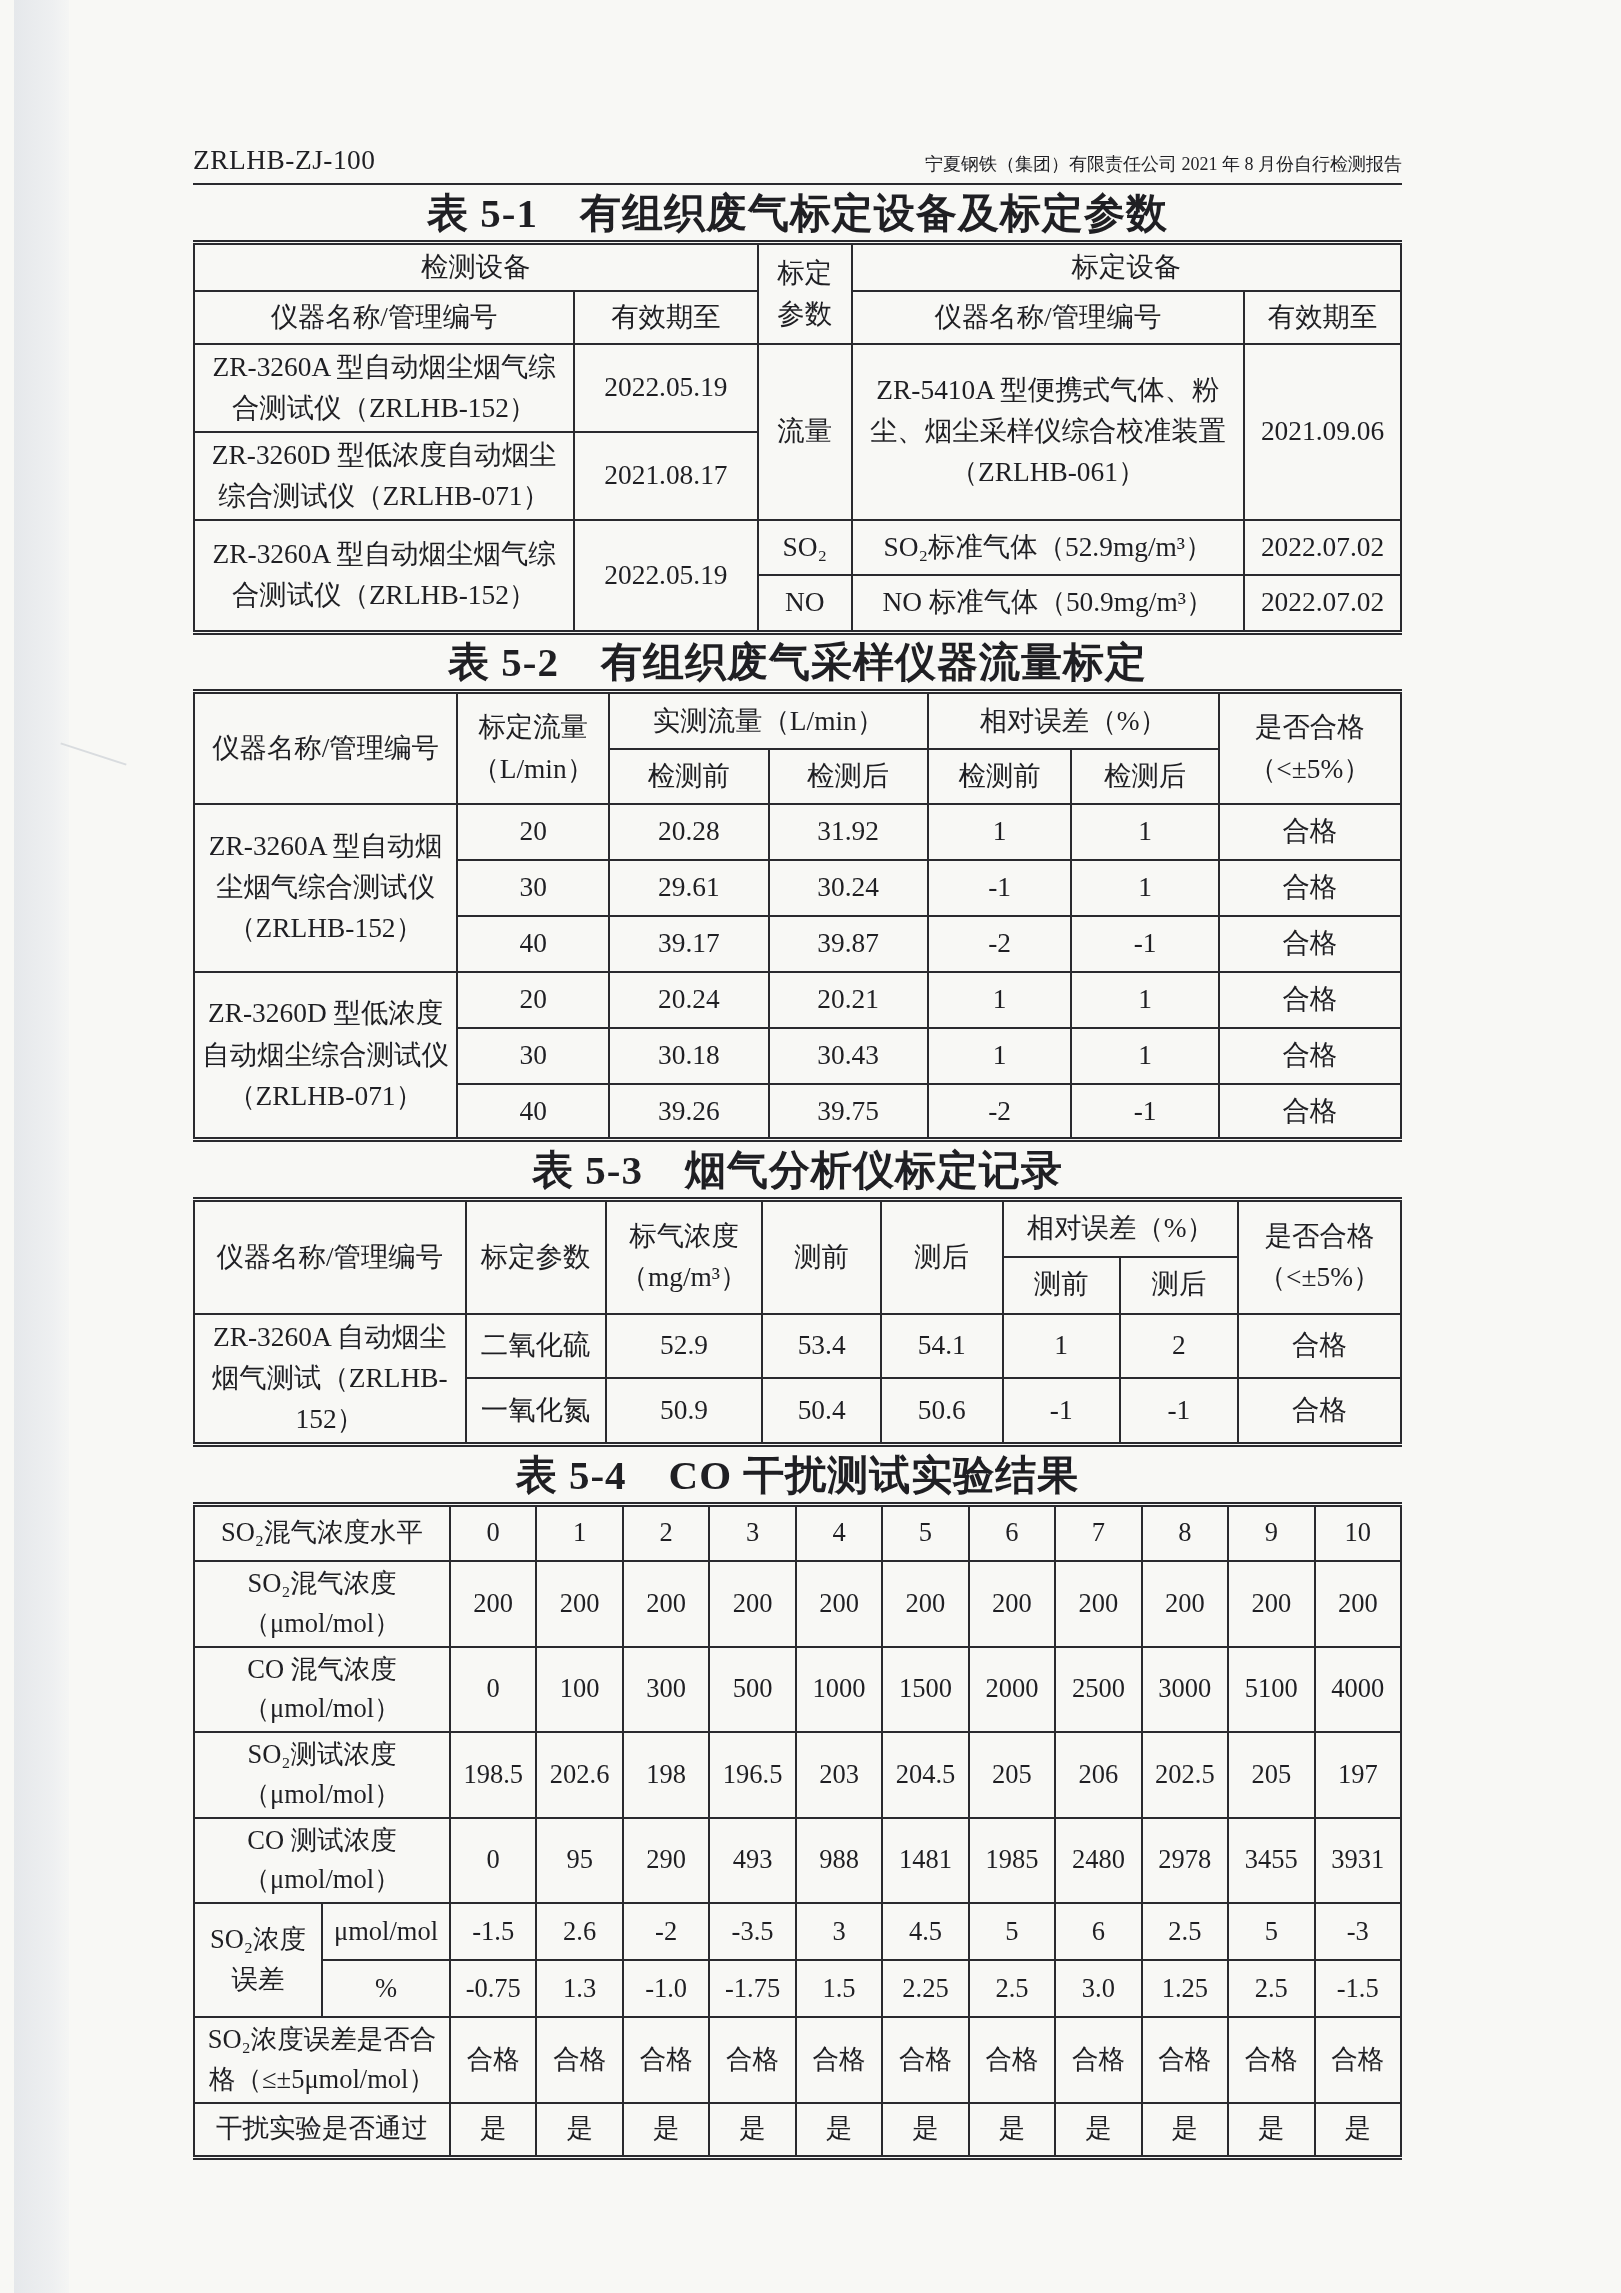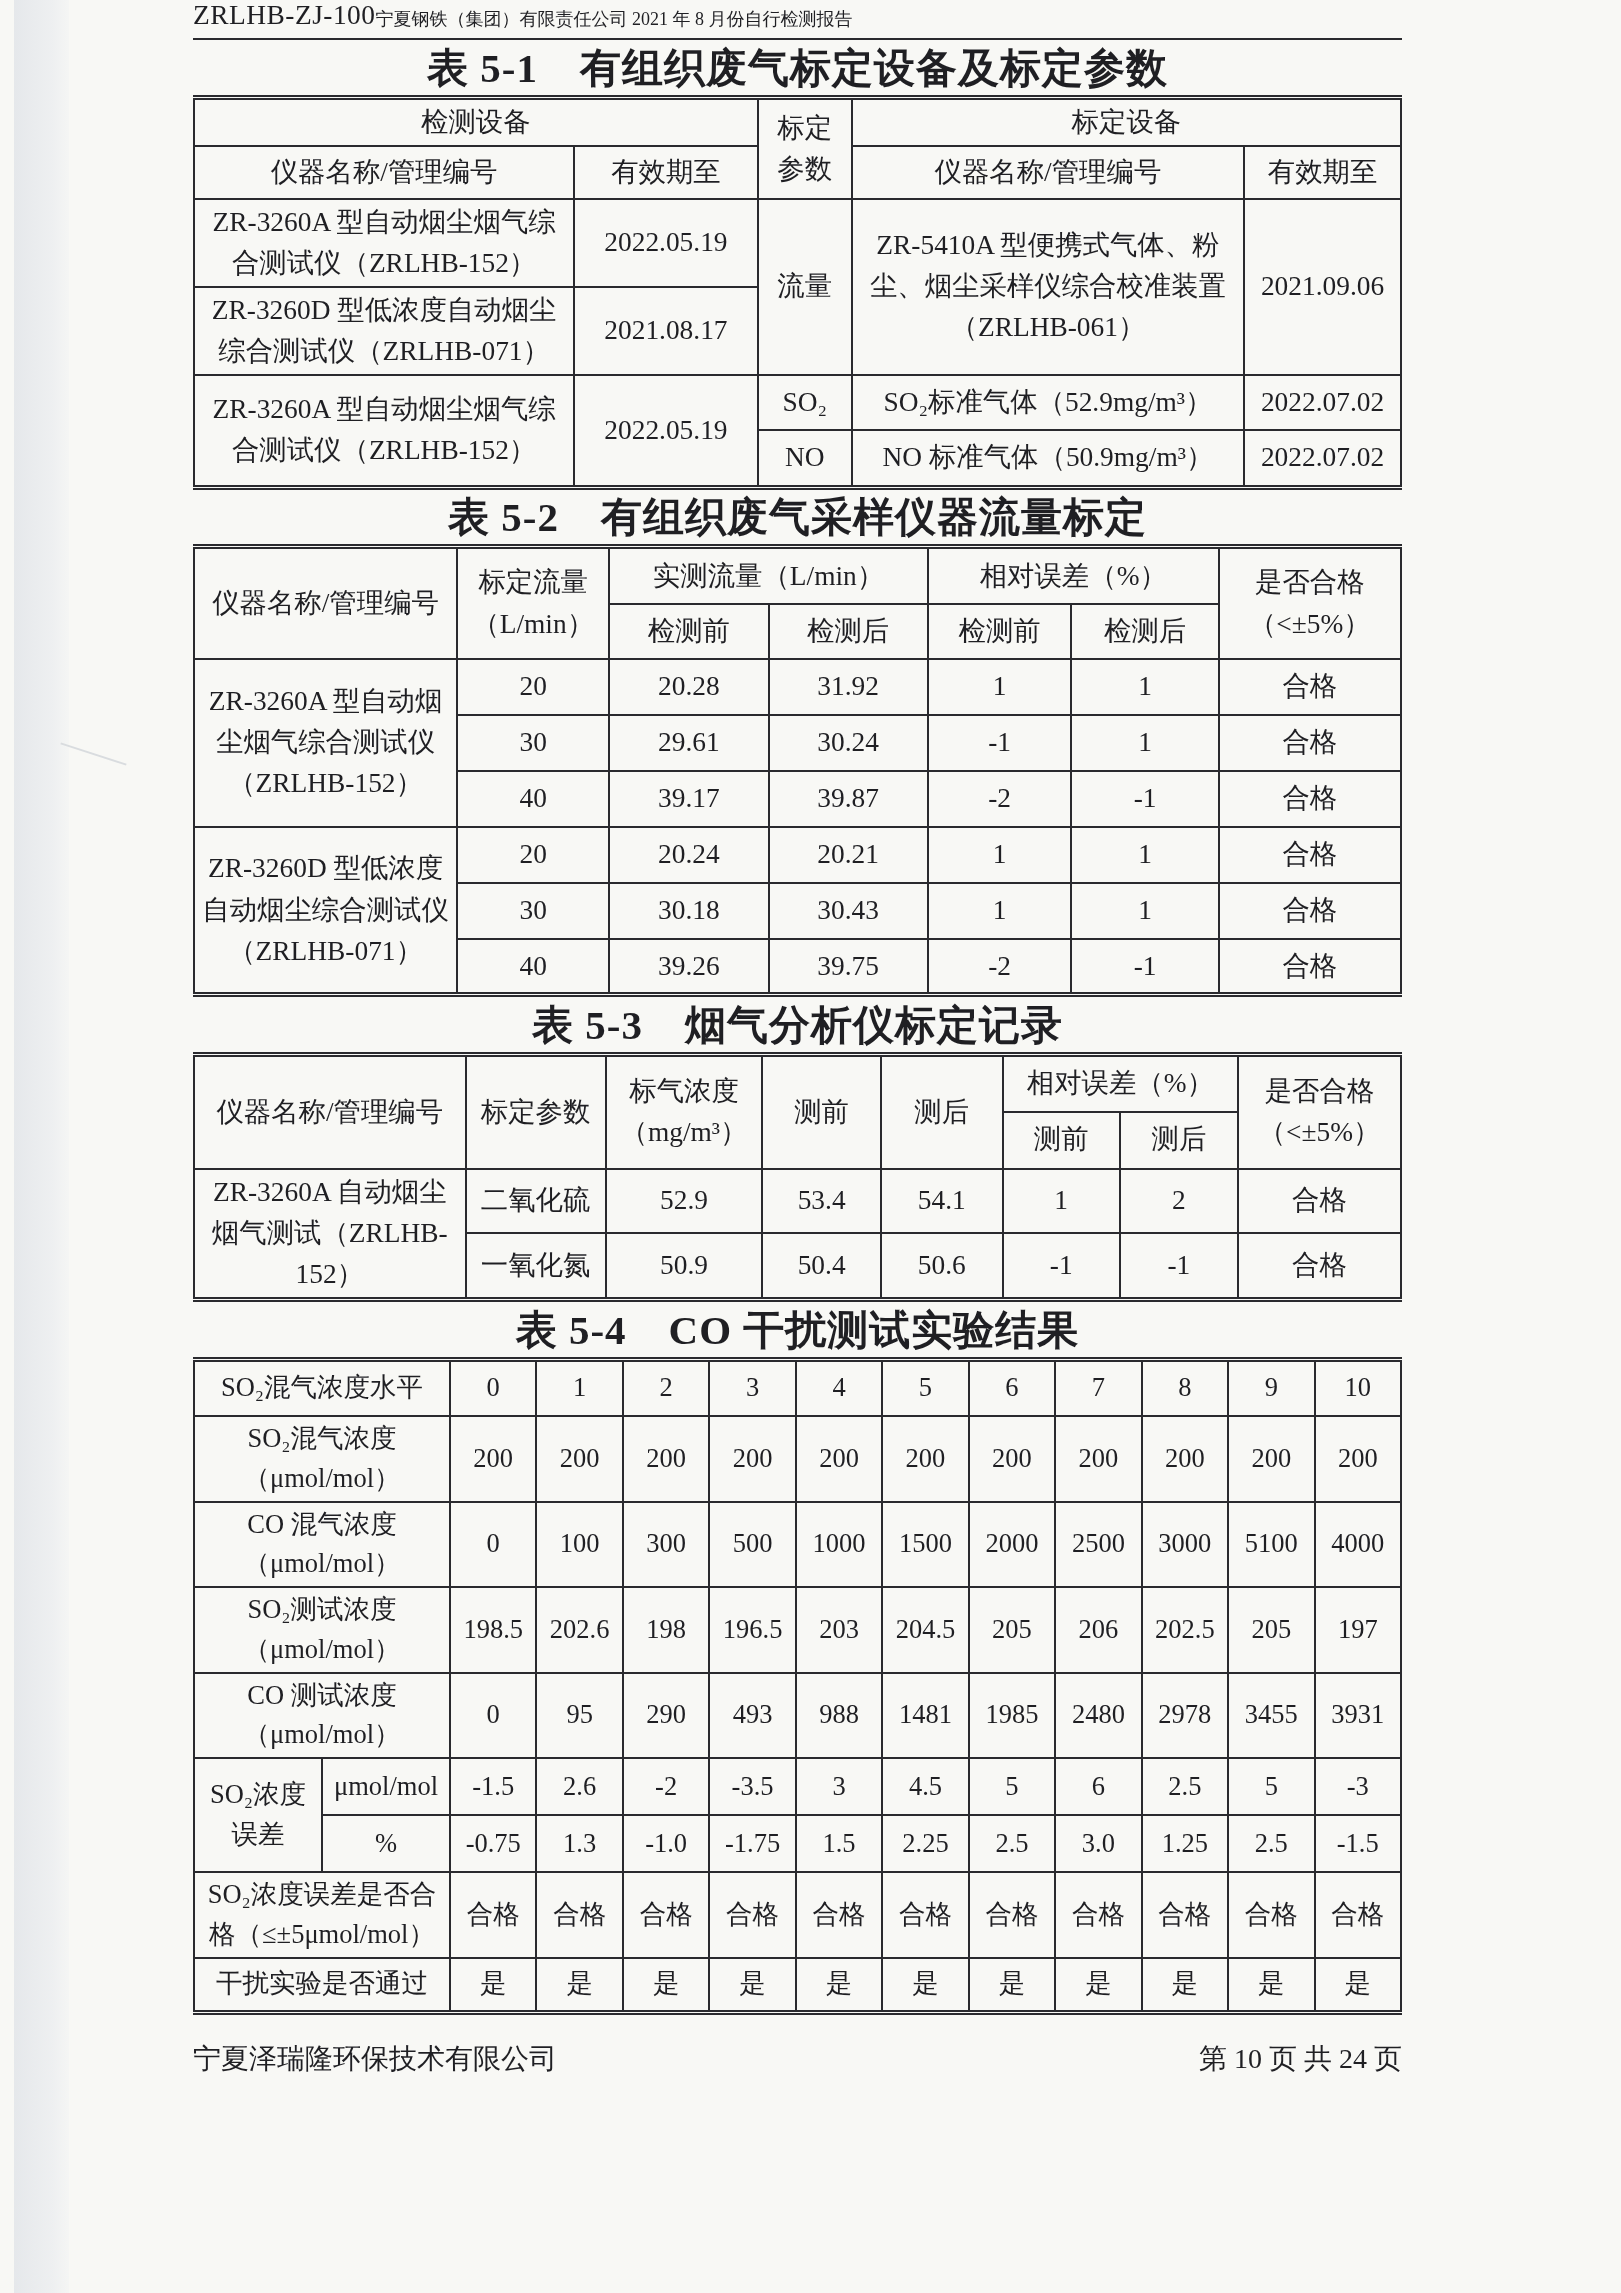--- a/index.html
+++ b/index.html
@@ -13,22 +13,22 @@
   .scan-band{
     position:absolute; left:13.7px; top:0; width:55px; height:2294px;
     background:linear-gradient(90deg,#e2e5e9 0%,#eceef0 70%,#f4f5f4 100%);
     opacity:.85;
   }
   .scan-crease{
     position:absolute; left:59px; top:753px; width:69px; height:2px;
     background:#d9dcdf; transform:rotate(18deg);
   }
   .content{ position:absolute; left:193px; top:0; width:1209px; }
-  .hdr{ display:flex; align-items:flex-end;
-        }
+  .hdr{ display:flex; justify-content:space-between; align-items:flex-end;
+        padding-top:145px; }
   .hdr .code{ font-size:27.4px; letter-spacing:0.5px; }
   .hdr .htitle{ font-size:18px; }
   .rule{ border-bottom:2.9px solid var(--ink); margin-top:6.9px; }
   .ttl{ text-align:center; font-weight:700; font-size:41px; line-height:39px;
         margin:8.8px 0 6.9px; letter-spacing:1px; }
   table{
     width:100%; border-collapse:collapse; table-layout:fixed;
     border:2px solid var(--ink);
     border-top:5.9px double var(--ink);
     border-bottom:5.9px double var(--ink);
@@ -377,19 +377,15 @@
       <td>是</td>
       <td>是</td>
       <td>是</td>
       <td>是</td>
       <td>是</td>
       <td>是</td>
     </tr>
   </tbody>
     </table>
 
-  <div class="ftr">
-    <span>宁夏泽瑞隆环保技术有限公司</span>
-    <span>第 10 页 共 24 页</span>
-  </div>
 
 </div>
 
 
 </body></html>

